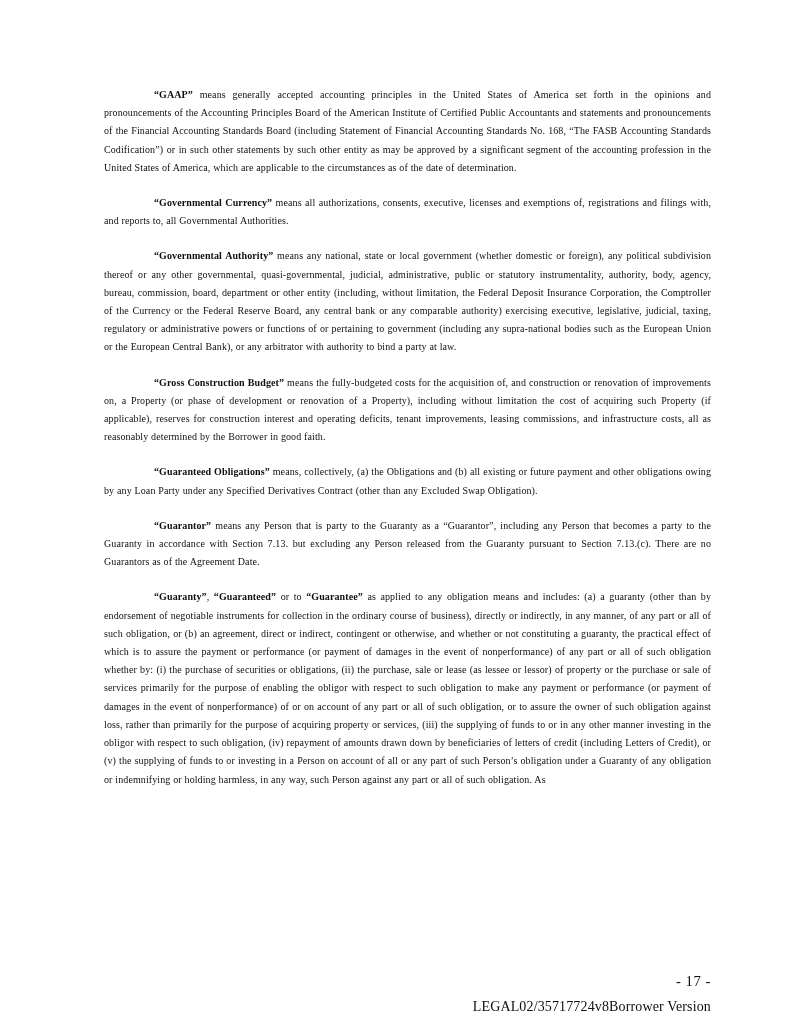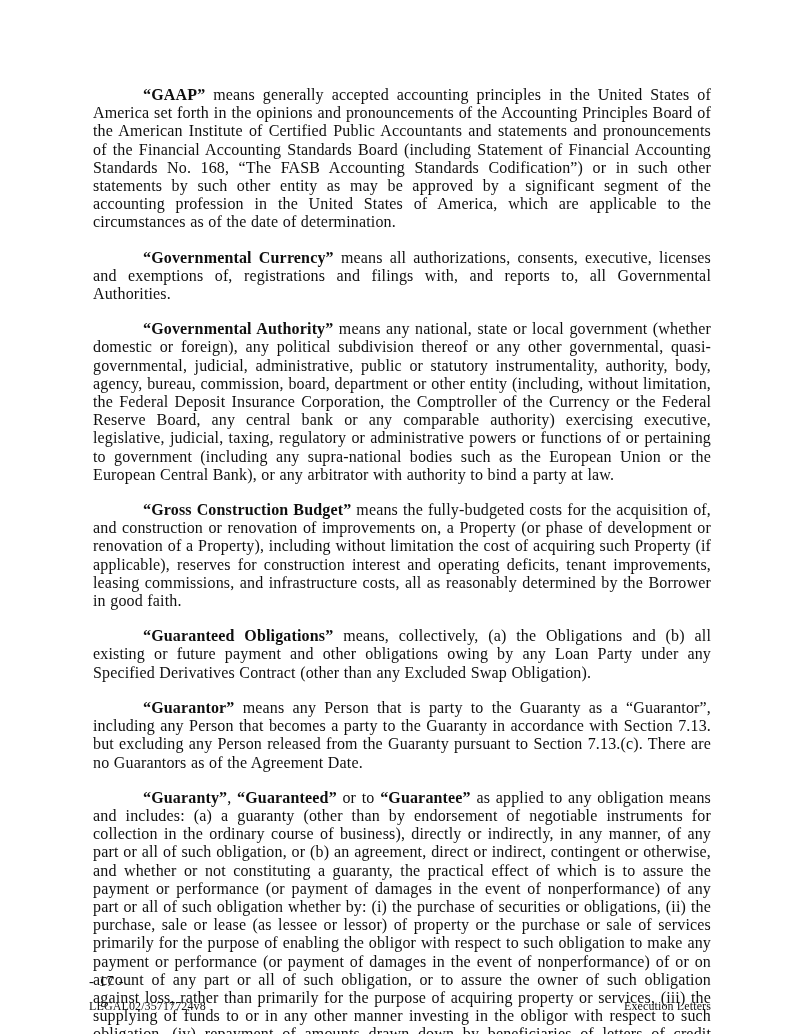--- a/index.html
+++ b/index.html
@@ -21,25 +21,25 @@
     overflow: hidden;
     box-sizing: border-box;
   }
   .body-block {
     position: absolute;
     left: 89px;
     top: 86px;
     width: 622px;
   }
   p.para {
-    margin: 0 0 17px 4px;
+    margin: 0 0 17px 15px;
     text-align: justify;
     text-justify: inter-word;
     text-indent: 50px;
-    font-size: 16px;
+    font-size: 10px;
     line-height: 18.2px;
     letter-spacing: 0.01em;
     word-spacing: 0.02em;
     font-family: Liberation Serif, serif;
     -webkit-font-smoothing: none;
   }
   p.para:last-child {
     margin-bottom: 0;
   }
   .term {
@@ -51,34 +51,34 @@
     left: 89px;
     right: 88px;
     bottom: 0;
     height: 62px;
   }
   .page-number {
     position: absolute;
     top: 0;
     left: 0;
     right: 0;
-    text-align: left;
+    text-align: right;
     font-size: 14.6px;
     line-height: 18px;
     letter-spacing: 0.04em;
   }
   .footer-row {
     position: absolute;
     top: 27px;
     left: 0;
     right: 0;
     display: flex;
-    justify-content: space-between;
+    justify-content: flex-end;
     align-items: baseline;
-    font-size: 12px;
+    font-size: 14px;
     line-height: 15px;
     letter-spacing: 0.01em;
   }
   .footer-left, .footer-right {
     white-space: nowrap;
   }
 </style>
 </head>
 <body>
 
@@ -99,17 +99,17 @@
     <p class="para"><span class="term">“Guarantor”</span><span> means any Person that is party to the Guaranty as a “Guarantor”, including any Person that becomes a party to the Guaranty in accordance with Section 7.13. but excluding any Person released from the Guaranty pursuant to Section 7.13.(c).  There are no Guarantors as of the Agreement Date.</span></p>
 
     <p class="para"><span class="term">“Guaranty”</span><span>, </span><span class="term">“Guaranteed”</span><span> or to </span><span class="term">“Guarantee”</span><span> as applied to any obligation means and includes: (a) a guaranty (other than by endorsement of negotiable instruments for collection in the ordinary course of business), directly or indirectly, in any manner, of any part or all of such obligation, or (b) an agreement, direct or indirect, contingent or otherwise, and whether or not constituting a guaranty, the practical effect of which is to assure the payment or performance (or payment of damages in the event of nonperformance) of any part or all of such obligation whether by: (i) the purchase of securities or obligations, (ii) the purchase, sale or lease (as lessee or lessor) of property or the purchase or sale of services primarily for the purpose of enabling the obligor with respect to such obligation to make any payment or performance (or payment of damages in the event of nonperformance) of or on account of any part or all of such obligation, or to assure the owner of such obligation against loss, rather than primarily for the purpose of acquiring property or services, (iii) the supplying of funds to or in any other manner investing in the obligor with respect to such obligation, (iv) repayment of amounts drawn down by beneficiaries of letters of credit (including Letters of Credit), or (v) the supplying of funds to or investing in a Person on account of all or any part of such Person’s obligation under a Guaranty of any obligation or indemnifying or holding harmless, in any way, such Person against any part or all of such obligation.  As</span></p>
 
   </div>
 
   <div class="footer">
     <div class="page-number">- 17 -</div>
     <div class="footer-row">
       <span class="footer-left">LEGAL02/35717724v8</span>
-      <span class="footer-right">Execution Letters</span>
+      <span class="footer-right">Borrower Version</span>
     </div>
   </div>
 
 </div>
 
 </body></html>

